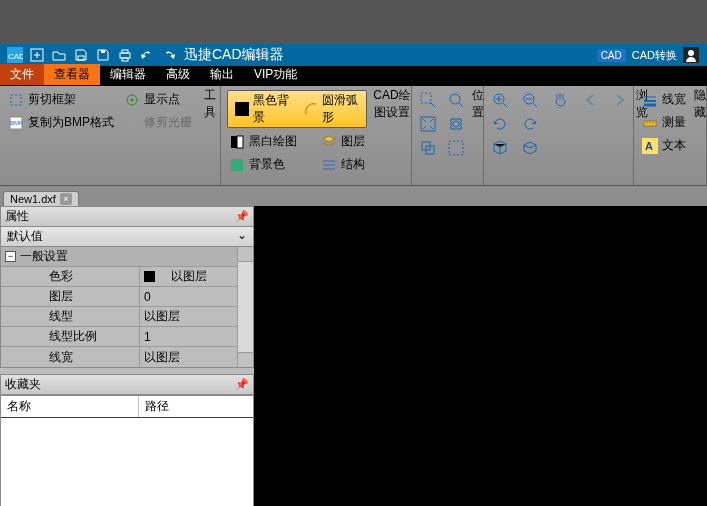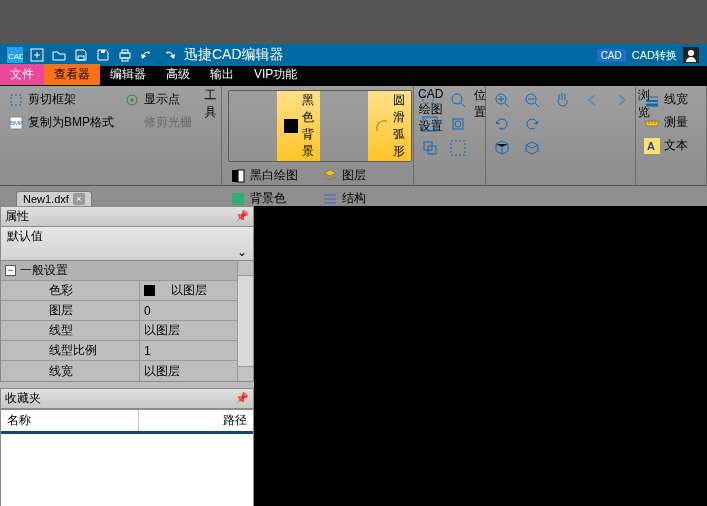--- a/index.html
+++ b/index.html
@@ -10,64 +10,64 @@
   .titlebar .qat { display: flex; gap: 4px; padding: 0 6px; }
   .qat .ic { width: 18px; height: 18px; display: flex; align-items: center; justify-content: center; }
   .titlebar .app-title { flex: 1; font-size: 14px; }
   .titlebar .right { display: flex; align-items: center; gap: 6px; padding-right: 8px; }
   .titlebar .right .cbtn { background: #1a6fcf; color: #fff; font-size: 10px; padding: 1px 4px; border-radius: 2px; }
   .titlebar .right .cadc { color: #fff; font-size: 11px; }
 
   
   .menutabs { height: 20px; background: #000; display: flex; align-items: flex-end; border-bottom: 1px solid #000; }
   .menutab { padding: 2px 10px; color: #fff; font-size: 12px; cursor: pointer; }
-  .menutab.file { background: #ec4899; color: #fff; text-align: center; }
+  .menutab.file { background: #c2410c; color: #fff; text-align: center; }
   .menutab.active { background: #f97316; color: #000; }
 
   
   .ribbon { height: 100px; background: linear-gradient(#9f9f9f,#8d8d8d); display: flex; border-bottom: 1px solid #555; }
   .panel { border-right: 1px solid #6b6b6b; display: flex; flex-direction: row; }
   .panel-body { flex: 1; padding: 4px 6px; display: flex; flex-direction: column; gap: 4px; }
   .panel-label { text-align: center; font-size: 12px; color: #000; padding: 1px 0 3px 0; }
   .rrow { display: flex; align-items: center; gap: 6px; }
   .rbtn { display: flex; align-items: center; gap: 4px; padding: 1px 2px; font-size: 12px; cursor: pointer; white-space: nowrap; }
   .rbtn.disabled { color: #6a6a6a; }
   .ricon { width: 16px; height: 16px; flex: 0 0 16px; display: flex; align-items: center; justify-content: center; }
   .pillwrap { display: flex; border: 1px solid #5b5b5b; border-radius: 2px; overflow: hidden; }
   .pill { display: flex; align-items: center; gap: 3px; padding: 1px 6px; background: #bfbfbf; }
-  .pill.sel { background: linear-gradient(#ffe08a,#ffc426); margin-left: 48px; }
+  .pill.sel { background: linear-gradient(#ffe08a,#ffc426); }
   .iconbtn { width: 20px; height: 20px; display: flex; align-items: center; justify-content: center; cursor: pointer; }
   .iconbtn.disabled svg { opacity: .35; }
 
   
-  .doctabs { height: 20px; background: #8e8e8e; display: flex; align-items: flex-end; padding-left: 16px; }
+  .doctabs { height: 20px; background: #8e8e8e; display: flex; align-items: flex-end; padding-left: 3px; }
   .doctab { background: #cfcfcf; border: 1px solid #777; border-bottom: none; padding: 1px 6px; display: flex; align-items: center; gap: 4px; font-size: 11px; border-radius: 3px 3px 0 0; }
   .doctab .x { width: 12px; height: 12px; background: #9a9a9a; color: #fff; display: flex; align-items: center; justify-content: center; font-size: 9px; border-radius: 2px; cursor: pointer; line-height: 1; }
 
   
   .workspace { display: flex; height: calc(506px - 22px - 20px - 100px - 20px); }
   .leftcol { width: 254px; display: flex; flex-direction: column; background: #bdbdbd; }
   .panelhdr { background: linear-gradient(#e0e0e0,#c8c8c8); border: 1px solid #8a8a8a; display: flex; align-items: center; padding: 1px 4px; font-size: 12px; }
   .panelhdr .pin { margin-left: auto; font-size: 11px; cursor: pointer; }
-  .combo { background: linear-gradient(#e7e7e7,#d2d2d2); border: 1px solid #8a8a8a; border-top: none; display: flex; align-items: flex-start; padding: 1px 6px; font-size: 12px; flex-direction: column; }
+  .combo { background: linear-gradient(#e7e7e7,#d2d2d2); border: 1px solid #8a8a8a; border-top: none; display: flex; align-items: flex-start; padding: 1px 6px; font-size: 12px; }
   .combo .dd { margin-left: auto; cursor: pointer; }
   .propgrid { flex: 0 0 auto; border: 1px solid #8a8a8a; border-top: none; background: #bdbdbd; display: flex; }
   .pg-body { flex: 1; }
   .pg-scroll { width: 16px; background: #d9d9d9; border-left: 1px solid #9a9a9a; position: relative; }
   .pg-scroll::before { content: ''; position: absolute; top: 0; left: 0; right: 0; height: 14px; background: #c2c2c2; border-bottom: 1px solid #9a9a9a; }
   .pg-scroll::after { content: ''; position: absolute; bottom: 0; left: 0; right: 0; height: 14px; background: #c2c2c2; border-top: 1px solid #9a9a9a; }
   .pg-row { display: flex; border-bottom: 1px solid #9a9a9a; height: 20px; }
   .pg-cat { background: #b2b2b2; padding: 2px 4px; font-size: 12px; display: flex; align-items: center; gap: 4px; }
   .pg-cat .exp { width: 11px; height: 11px; border: 1px solid #555; background: #fff; display: flex; align-items: center; justify-content: center; font-size: 9px; line-height: 1; }
   .pg-k { width: 138px; padding: 2px 4px 2px 48px; font-size: 12px; display: flex; align-items: center; }
   .pg-v { flex: 1; padding: 2px 4px; font-size: 12px; border-left: 1px solid #9a9a9a; display: flex; align-items: center; gap: 16px; }
   .sw { width: 11px; height: 11px; background: #000; display: inline-block; }
 
   .fav { flex: 1; background: #fff; border: 1px solid #8a8a8a; display: flex; flex-direction: column; }
-  .favhdr { display: flex; border-bottom: 3px solid #0c4a6e; justify-content: space-between; }
+  .favhdr { display: flex; border-bottom: 1px solid #0c4a6e; }
   .favhdr div { padding: 2px 6px; font-size: 12px; }
   .favhdr div:first-child { width: 138px; border-right: 1px solid #c4c4c4; }
 
   .canvas { flex: 1; background: #000; position: relative; }
   .canvas-bottom { position: absolute; bottom: 0; left: 20px; height: 12px; background: #e4e4e4; width: 60px; border-radius: 3px 3px 0 0; }
 
   svg { display: block; }
 </style>
 </head>
 <body>
@@ -395,20 +395,21 @@
       <div class="rbtn">
           <span class="ricon">
             <svg width="16" height="16">
               <rect width="16" height="16" fill="#ffe069"></rect>
               <text x="3" y="12" font-size="11" font-weight="bold" fill="#1a3fa0">A</text>
             </svg>
           </span>
           <span>文本</span>
         </div>
     </div>
+    <div class="panel-label">隐藏</div>
   </div>
 </div>
 
 <div class="doctabs">
   <div class="doctab">
     <span>New1.dxf</span>
     <span class="x">×</span>
   </div>
 </div>
 

